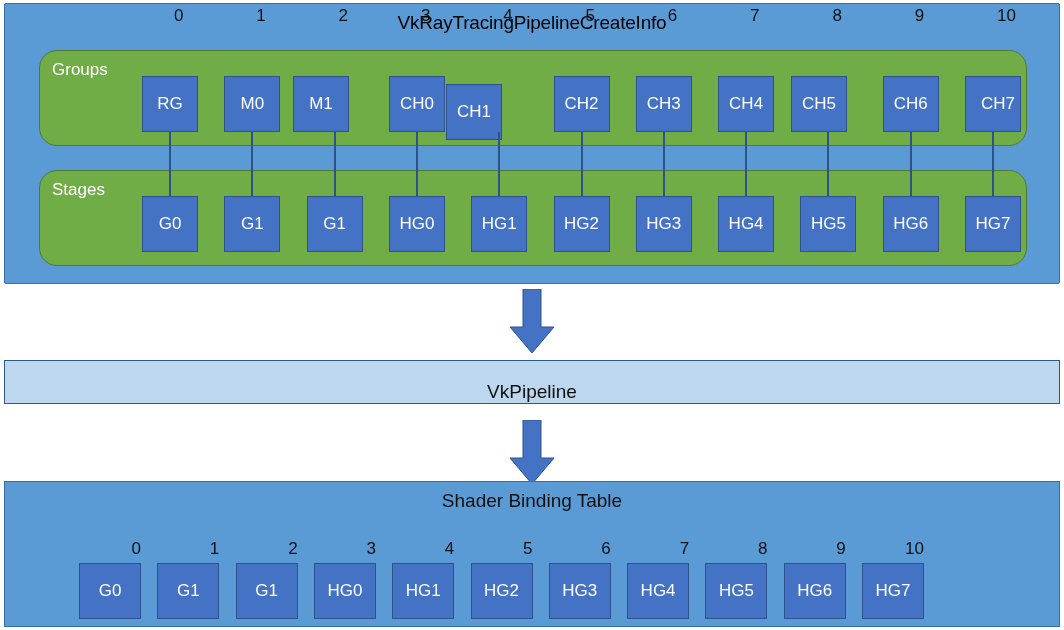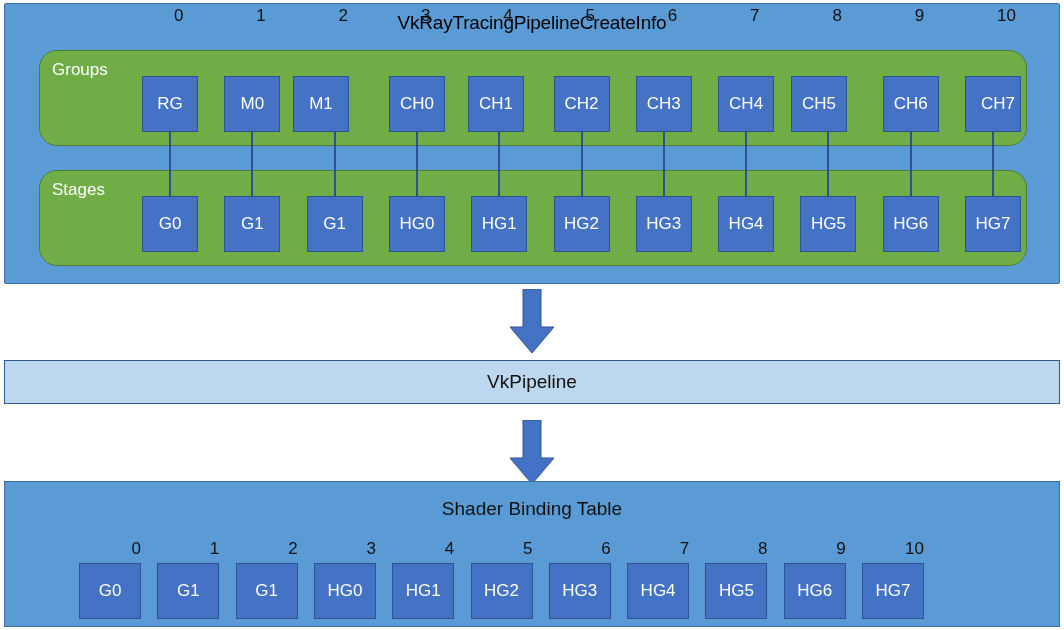--- a/index.html
+++ b/index.html
@@ -100,42 +100,41 @@
   .arrow.a2 { left: 508px; top: 420px; }
 
   
   .pipeline {
     position: absolute;
     left: 4px; top: 360px;
     width: 1056px; height: 44px;
     background: #BDD7EE;
     border: 1px solid #2E5A8A;
     display: flex;
-    align-items: center;
+    align-items: flex-end;
     justify-content: center;
     font-size: 19px;
     color: #111111;
   }
 
   
   .sbt {
     position: absolute;
     left: 4px; top: 481px;
     width: 1056px; height: 146px;
     background: #5B9BD5;
     border: 1px solid #3A6FA5;
   }
   .sbt-title {
     position: absolute;
     left: 0; top: 8px;
     width: 100%;
     text-align: center;
     font-size: 19px;
     color: #111111;
-    margin-top: 8px;
   }
   .sbt-cell {
     position: absolute;
     top: 81px;
     width: 62px; height: 56px;
     background: #4472C4;
     border: 1px solid #2F528F;
     color: #ffffff;
     display: flex;
     align-items: center;
@@ -180,21 +179,21 @@
         <div class="connector" style="left: 246.3px;"></div>
         <div class="index-num" style="left: 251.3px;">1</div>
         <div class="cell stage" style="left: 288px;">M1</div>
         <div class="cell group" style="left: 301.6px;">G1</div>
         <div class="connector" style="left: 328.6px;"></div>
         <div class="index-num" style="left: 333.6px;">2</div>
         <div class="cell stage" style="left: 383.9px;">CH0</div>
         <div class="cell group" style="left: 383.9px;">HG0</div>
         <div class="connector" style="left: 410.9px;"></div>
         <div class="index-num" style="left: 415.9px;">3</div>
-        <div class="cell stage" style="left: 463px;">CH1</div>
+        <div class="cell stage" style="left: 441px; margin-top: 8px;">CH1</div>
         <div class="cell group" style="left: 466.2px;">HG1</div>
         <div class="connector" style="left: 493.2px;"></div>
         <div class="index-num" style="left: 498.2px;">4</div>
         <div class="cell stage" style="left: 548.5px;">CH2</div>
         <div class="cell group" style="left: 548.5px;">HG2</div>
         <div class="connector" style="left: 575.5px;"></div>
         <div class="index-num" style="left: 580.5px;">5</div>
         <div class="cell stage" style="left: 630.8px; text-align: right;">CH3</div>
         <div class="cell group" style="left: 630.8px;">HG3</div>
         <div class="connector" style="left: 657.8px;"></div>

